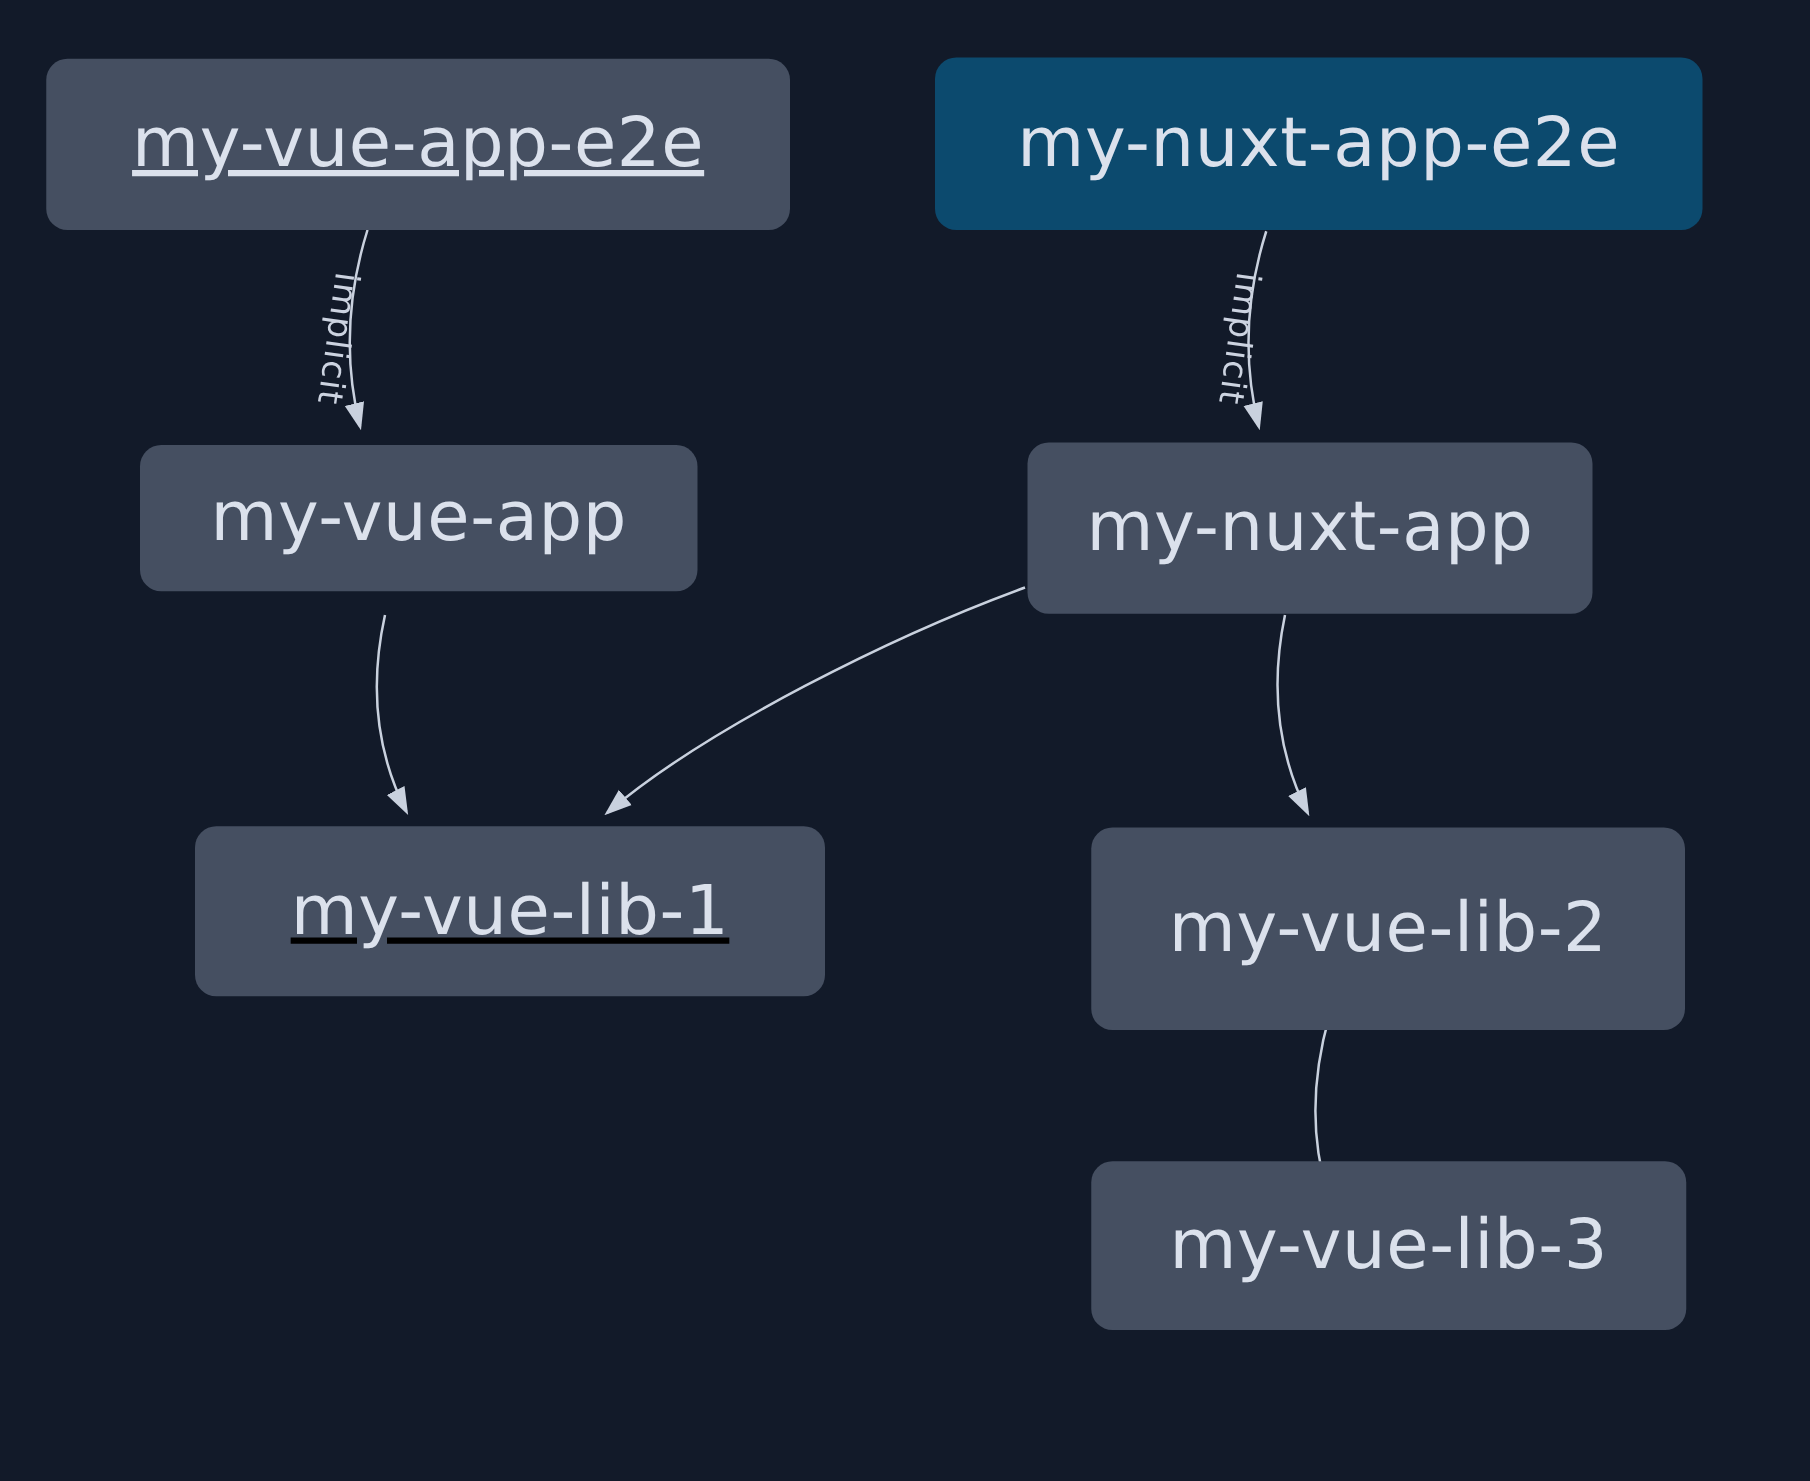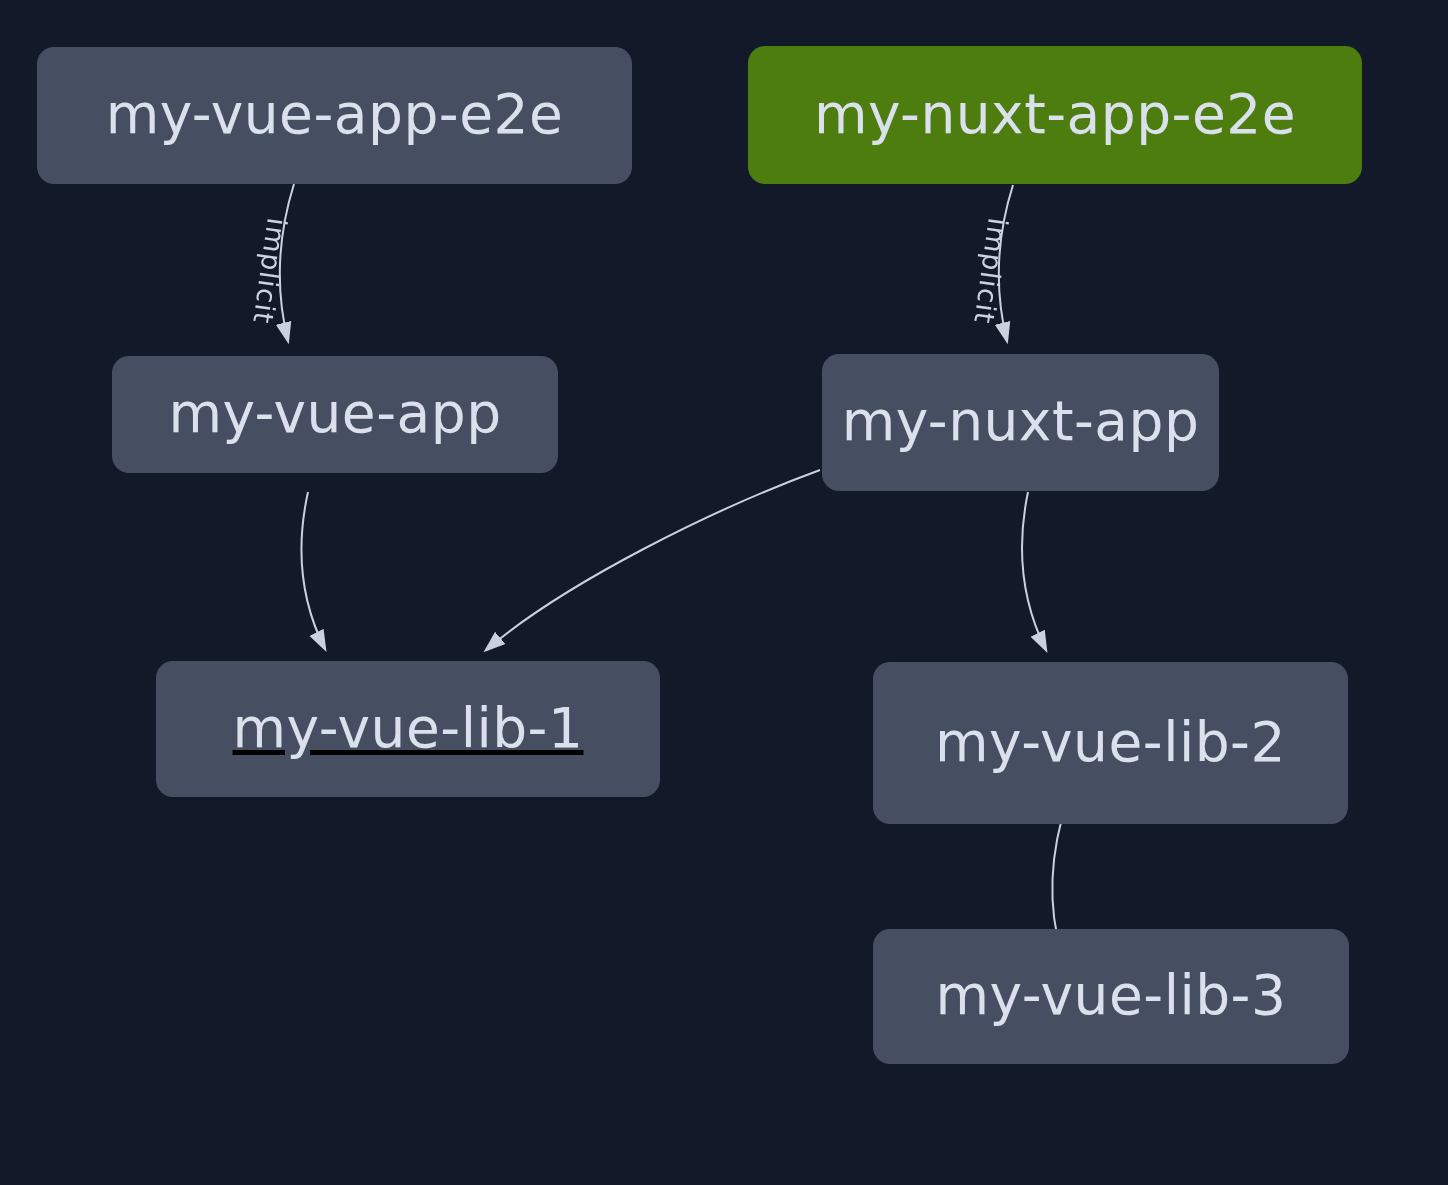--- a/index.html
+++ b/index.html
@@ -65,29 +65,29 @@
         <path d="M 1028,492 Q 1010,578 1046,650" fill="none" stroke="#c9d1de" stroke-width="2" marker-end="url(#arrowhead)"></path>
         <path d="M 1068,798 Q 1040,882 1062,955" fill="none" stroke="#c9d1de" stroke-width="2" marker-end="url(#arrowhead)"></path>
       </g>
     <g id="edge-label-group">
         <text class="edge-label-text" transform="translate(270,271) rotate(98)" text-anchor="middle" dominant-baseline="central" fill="#ccd3e0">implicit</text>
         <text class="edge-label-text" transform="translate(991,271) rotate(98)" text-anchor="middle" dominant-baseline="central" fill="#ccd3e0">implicit</text>
       </g>
   </svg>
   <div id="nodes-layer">
       <div class="node" style="left: 37px; top: 47px; width: 595px; height: 137px; background: rgb(69, 79, 97);">
-        <span class="node-label" style="color: rgb(219, 225, 236);">my-vue-app-e2e</span>
+        <span class="node-label" style="color: rgb(219, 225, 236); text-decoration: underline;">my-vue-app-e2e</span>
       </div>
-      <div class="node" style="left: 748px; top: 46px; width: 614px; height: 138px; background: #4d7c0f;">
+      <div class="node" style="left: 748px; top: 46px; width: 614px; height: 138px; background: #0c4a6e;">
         <span class="node-label" style="color: rgb(219, 225, 236);">my-nuxt-app-e2e</span>
       </div>
       <div class="node" style="left: 112px; top: 356px; width: 446px; height: 117px; background: rgb(69, 79, 97);">
         <span class="node-label" style="color: rgb(219, 225, 236);">my-vue-app</span>
       </div>
-      <div class="node" style="left: 822px; top: 354px; width: 397px; height: 137px; background: rgb(69, 79, 97);">
+      <div class="node" style="left: 822px; top: 354px; width: 452px; height: 137px; background: rgb(69, 79, 97);">
         <span class="node-label" style="color: rgb(219, 225, 236);">my-nuxt-app</span>
       </div>
       <div class="node" style="left: 156px; top: 661px; width: 504px; height: 136px; background: rgb(69, 79, 97); text-decoration: underline;">
         <span class="node-label" style="color: rgb(219, 225, 236);">my-vue-lib-1</span>
       </div>
       <div class="node" style="left: 873px; top: 662px; width: 475px; height: 162px; background: rgb(69, 79, 97);">
         <span class="node-label" style="color: rgb(219, 225, 236);">my-vue-lib-2</span>
       </div>
       <div class="node" style="left: 873px; top: 929px; width: 476px; height: 135px; background: rgb(69, 79, 97);">
         <span class="node-label" style="color: rgb(219, 225, 236);">my-vue-lib-3</span>

